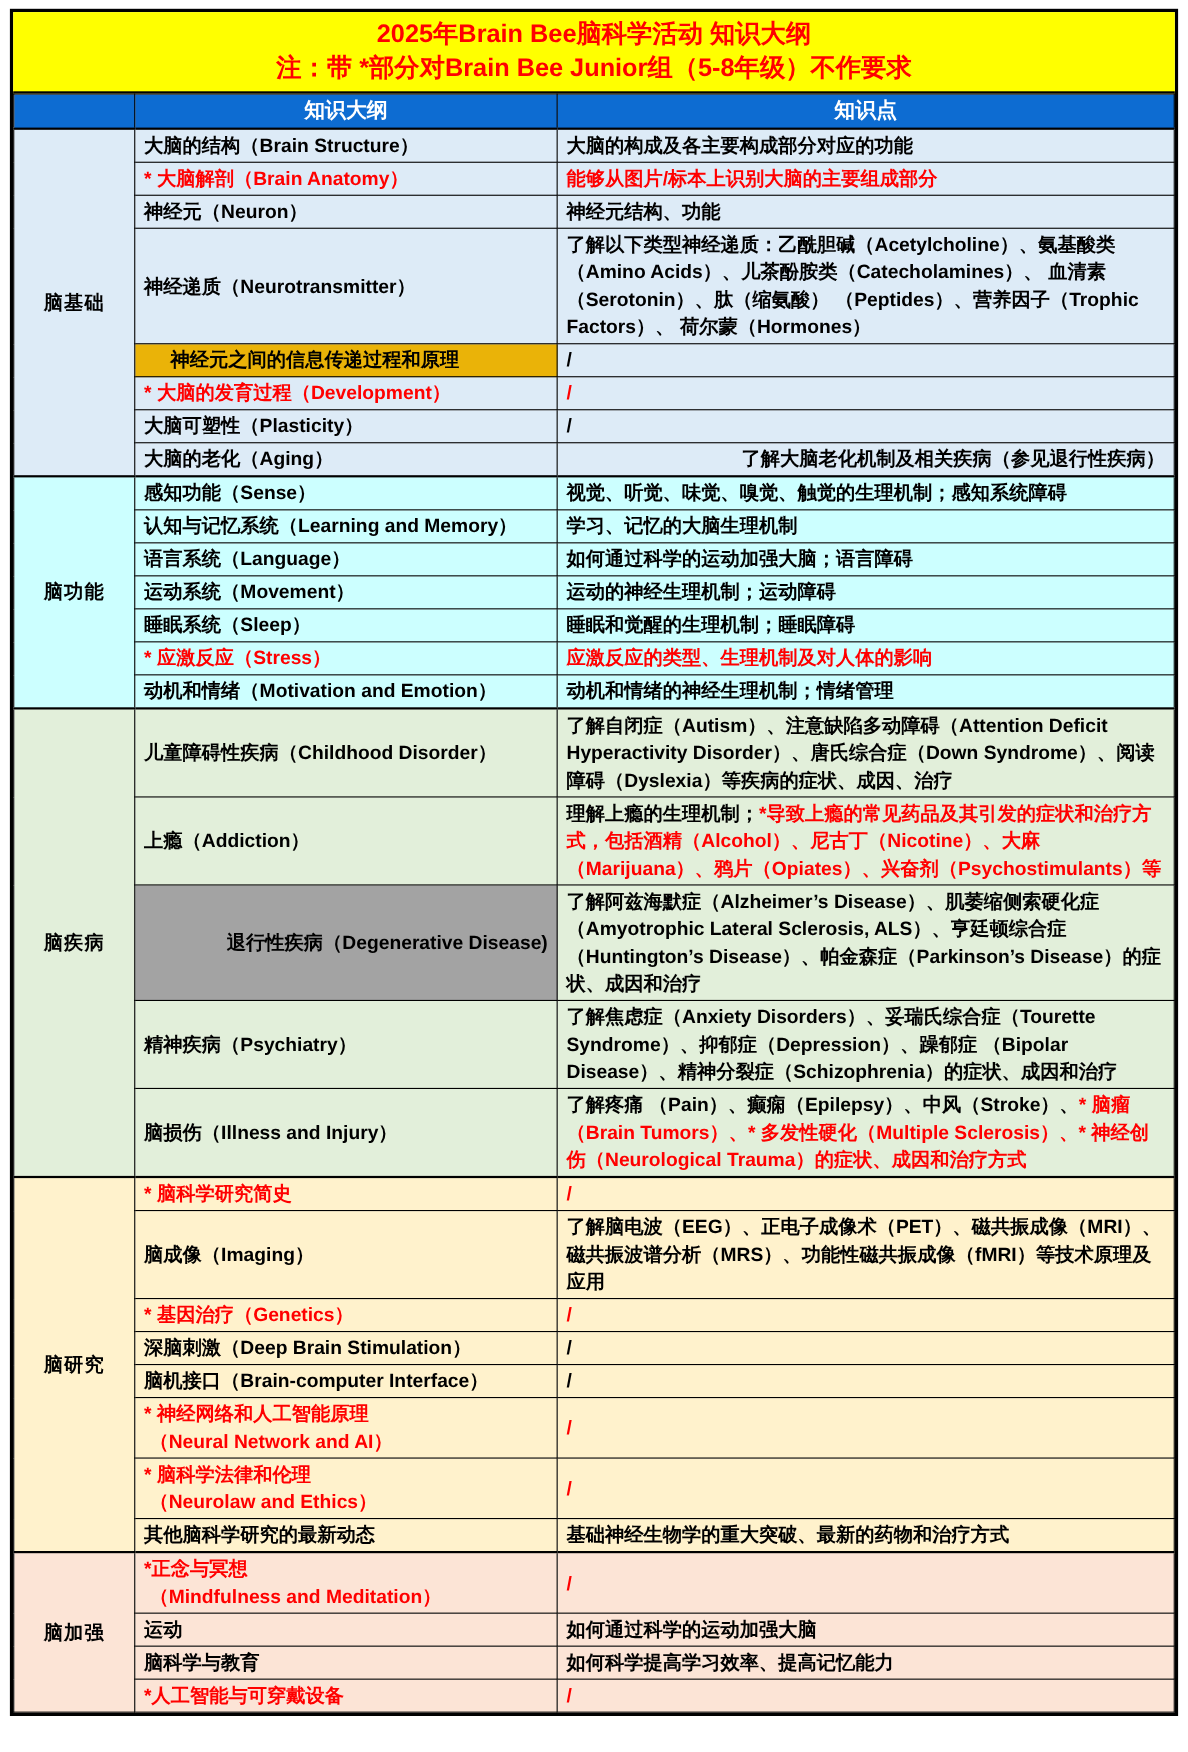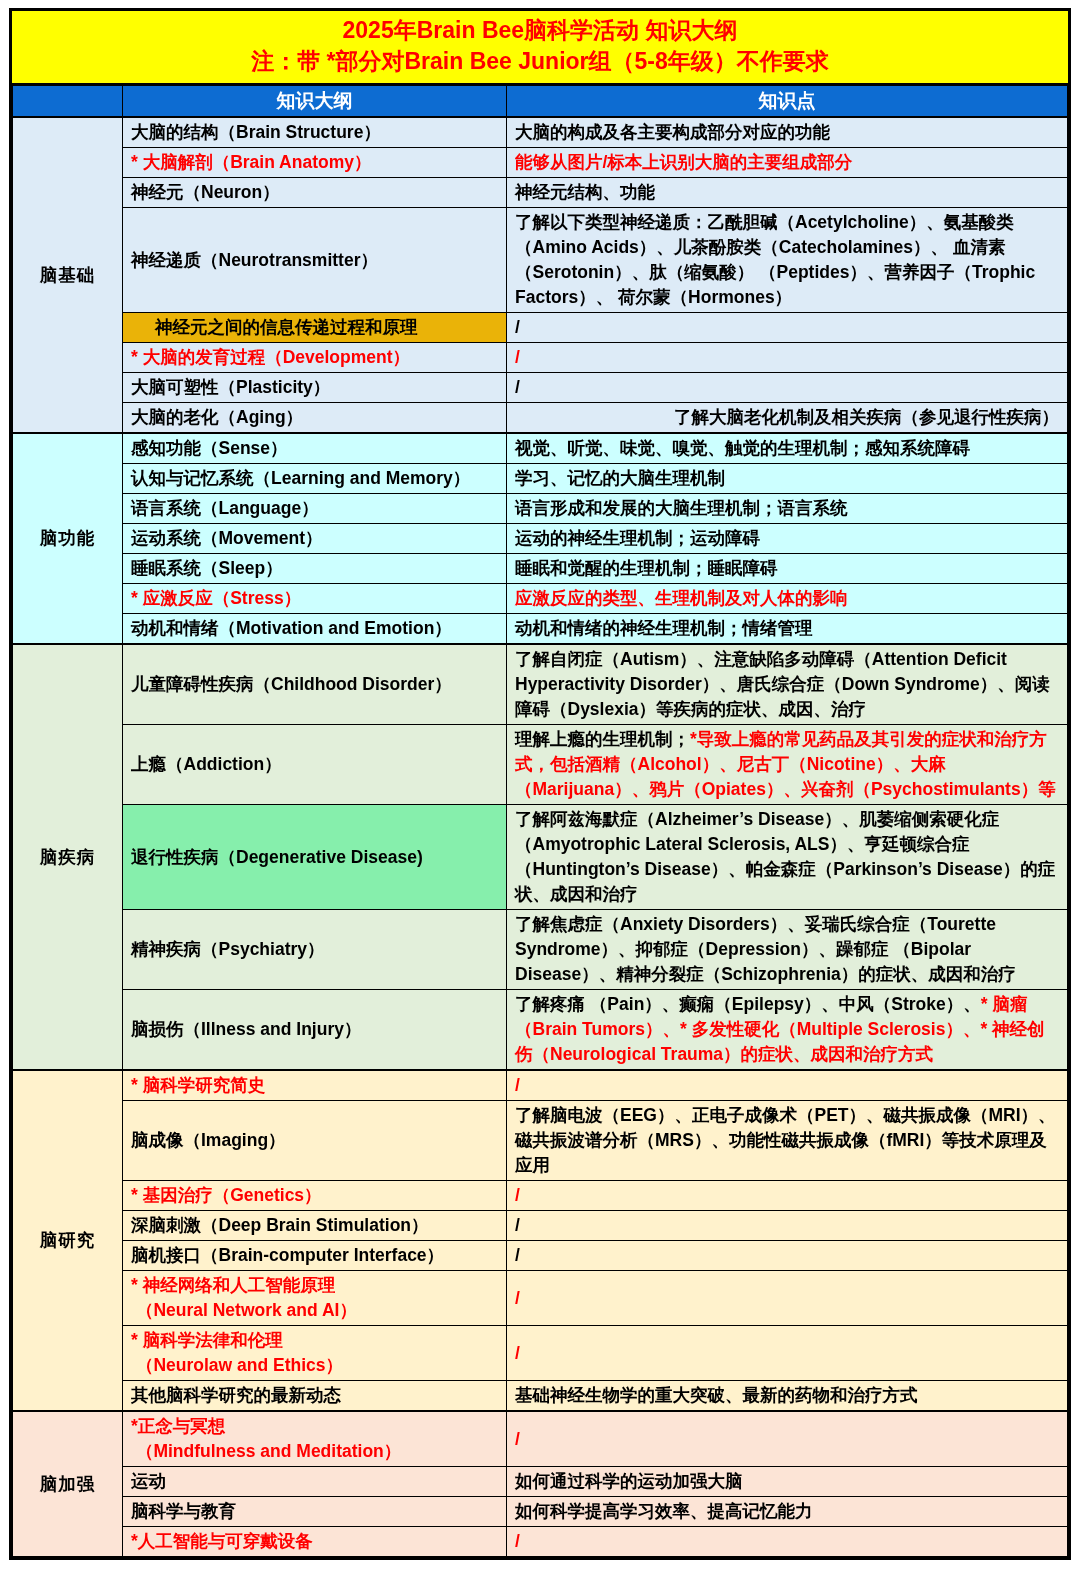--- a/index.html
+++ b/index.html
@@ -121,21 +121,21 @@
             <td class="section-label" rowspan="7" style="background: rgb(204, 255, 255);">脑功能</td>
             <td style="background: rgb(204, 255, 255);"><span>感知功能（Sense）</span></td>
             <td style="background: rgb(204, 255, 255);"><span>视觉、听觉、味觉、嗅觉、触觉的生理机制；感知系统障碍</span></td>
           </tr>
           <tr>
             <td style="background: rgb(204, 255, 255);"><span>认知与记忆系统（Learning and Memory）</span></td>
             <td style="background: rgb(204, 255, 255);"><span>学习、记忆的大脑生理机制</span></td>
           </tr>
           <tr>
             <td style="background: rgb(204, 255, 255);"><span>语言系统（Language）</span></td>
-            <td style="background: rgb(204, 255, 255);"><span>语言形成和发展的大脑生理机制；语言系统</span></td>
+            <td style="background: rgb(204, 255, 255);"><span>如何通过科学的运动加强大脑；语言障碍</span></td>
           </tr>
           <tr>
             <td style="background: rgb(204, 255, 255);"><span>运动系统（Movement）</span></td>
             <td style="background: rgb(204, 255, 255);"><span>运动的神经生理机制；运动障碍</span></td>
           </tr>
           <tr>
             <td style="background: rgb(204, 255, 255);"><span>睡眠系统（Sleep）</span></td>
             <td style="background: rgb(204, 255, 255);"><span>睡眠和觉醒的生理机制；睡眠障碍</span></td>
           </tr>
           <tr>
@@ -149,21 +149,21 @@
           <tr class="section-start">
             <td class="section-label" rowspan="5" style="background: rgb(226, 239, 218);">脑疾病</td>
             <td style="background: rgb(226, 239, 218);"><span>儿童障碍性疾病（Childhood Disorder）</span></td>
             <td style="background: rgb(226, 239, 218);"><span>了解自闭症（Autism）、注意缺陷多动障碍（Attention Deficit Hyperactivity Disorder）、唐氏综合症（Down Syndrome）、阅读障碍（Dyslexia）等疾病的症状、成因、治疗</span></td>
           </tr>
           <tr>
             <td style="background: rgb(226, 239, 218);"><span>上瘾（Addiction）</span></td>
             <td style="background: rgb(226, 239, 218);"><span>理解上瘾的生理机制；</span><span class="red">*导致上瘾的常见药品及其引发的症状和治疗方式，包括酒精（Alcohol）、尼古丁（Nicotine）、大麻（Marijuana）、鸦片（Opiates）、兴奋剂（Psychostimulants）等</span></td>
           </tr>
           <tr>
-            <td style="background: #86efac;"><span>退行性疾病（Degenerative Disease)</span></td>
+            <td style="background: #a3a3a3; text-align: right;"><span>退行性疾病（Degenerative Disease)</span></td>
             <td style="background: rgb(226, 239, 218);"><span>了解阿兹海默症（Alzheimer’s Disease）、肌萎缩侧索硬化症（Amyotrophic Lateral Sclerosis, ALS）、亨廷顿综合症（Huntington’s Disease）、帕金森症（Parkinson’s Disease）的症状、成因和治疗</span></td>
           </tr>
           <tr>
             <td style="background: rgb(226, 239, 218);"><span>精神疾病（Psychiatry）</span></td>
             <td style="background: rgb(226, 239, 218);"><span>了解焦虑症（Anxiety Disorders）、妥瑞氏综合症（Tourette Syndrome）、抑郁症（Depression）、躁郁症 （Bipolar Disease）、精神分裂症（Schizophrenia）的症状、成因和治疗</span></td>
           </tr>
           <tr>
             <td style="background: rgb(226, 239, 218);"><span>脑损伤（Illness and Injury）</span></td>
             <td style="background: rgb(226, 239, 218);"><span>了解疼痛 （Pain）、癫痫（Epilepsy）、中风（Stroke）、</span><span class="red">* 脑瘤（Brain Tumors）、* 多发性硬化（Multiple Sclerosis）、* 神经创伤（Neurological Trauma）的症状、成因和治疗方式</span></td>
           </tr>

